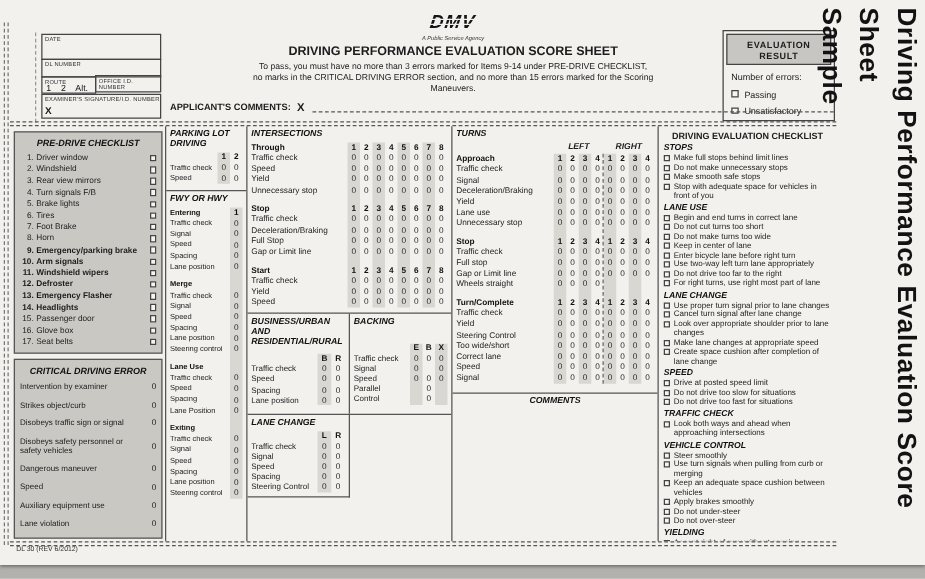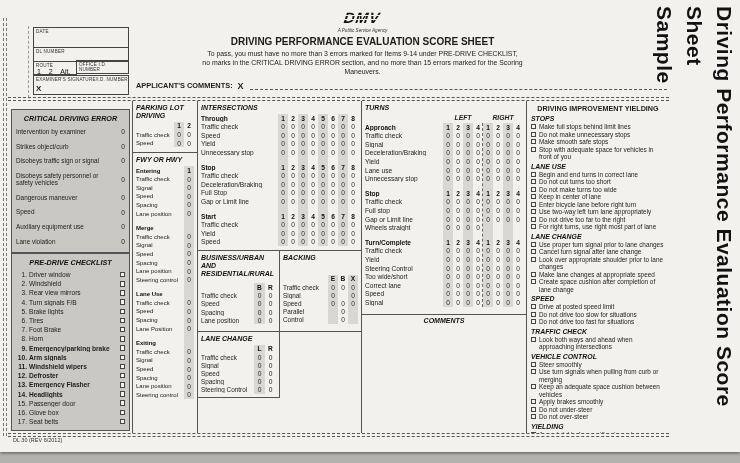--- a/index.html
+++ b/index.html
@@ -159,31 +159,137 @@
   <div class="hc">
     <div class="logo"><span>DMV</span><i class="wline wl1"></i><i class="wline wl2"></i></div>
     <div class="tagline">A Public Service Agency</div>
     <div class="ttl">DRIVING PERFORMANCE EVALUATION SCORE SHEET</div>
     <div class="instr">
       <span>To pass, you must have no more than 3 errors marked for Items 9-14 under PRE-DRIVE CHECKLIST,</span><br>
       <span>no marks in the CRITICAL DRIVING ERROR section, and no more than 15 errors marked for the Scoring Maneuvers.</span>
     </div>
   </div>
 
+  <div class="eval">
+    <div class="eval-hd">EVALUATION RESULT</div>
+    <div class="eval-bd">
+      <div class="noe">Number of errors:</div>
+      <div>
+          <div class="evopt">
+            <span class="cb"></span>
+            <span class="olbl">Passing</span>
+          </div>
+          <div class="evopt">
+            <span class="cb"></span>
+            <span class="olbl">Unsatisfactory</span>
+          </div>
+        </div>
+    </div>
+  </div>
 
   <div class="sig">
     <span class="siglbl">APPLICANT'S COMMENTS:</span>
     <span class="sigx">X</span>
     <span class="sigline"></span>
   </div>
 
   <div class="perfline"></div>
 
   <div class="grid">
     <div class="c c1">
+      <div class="sbox predrive">
+        <div class="sbox-title">PRE-DRIVE CHECKLIST</div>
+        <div>
+            <div class="pdrow">
+              <span class="pdnum">1.</span>
+              <span class="pdlbl">Driver window</span>
+              <span class="cb"></span>
+            </div>
+            <div class="pdrow">
+              <span class="pdnum">2.</span>
+              <span class="pdlbl">Windshield</span>
+              <span class="cb"></span>
+            </div>
+            <div class="pdrow">
+              <span class="pdnum">3.</span>
+              <span class="pdlbl">Rear view mirrors</span>
+              <span class="cb"></span>
+            </div>
+            <div class="pdrow">
+              <span class="pdnum">4.</span>
+              <span class="pdlbl">Turn signals   F/B</span>
+              <span class="cb"></span>
+            </div>
+            <div class="pdrow">
+              <span class="pdnum">5.</span>
+              <span class="pdlbl">Brake lights</span>
+              <span class="cb"></span>
+            </div>
+            <div class="pdrow">
+              <span class="pdnum">6.</span>
+              <span class="pdlbl">Tires</span>
+              <span class="cb"></span>
+            </div>
+            <div class="pdrow">
+              <span class="pdnum">7.</span>
+              <span class="pdlbl">Foot Brake</span>
+              <span class="cb"></span>
+            </div>
+            <div class="pdrow">
+              <span class="pdnum">8.</span>
+              <span class="pdlbl">Horn</span>
+              <span class="cb"></span>
+            </div>
+            <div class="pdrow bold">
+              <span class="pdnum">9.</span>
+              <span class="pdlbl">Emergency/parking brake</span>
+              <span class="cb"></span>
+            </div>
+            <div class="pdrow bold">
+              <span class="pdnum">10.</span>
+              <span class="pdlbl">Arm signals</span>
+              <span class="cb"></span>
+            </div>
+            <div class="pdrow bold">
+              <span class="pdnum">11.</span>
+              <span class="pdlbl">Windshield wipers</span>
+              <span class="cb"></span>
+            </div>
+            <div class="pdrow bold">
+              <span class="pdnum">12.</span>
+              <span class="pdlbl">Defroster</span>
+              <span class="cb"></span>
+            </div>
+            <div class="pdrow bold">
+              <span class="pdnum">13.</span>
+              <span class="pdlbl">Emergency Flasher</span>
+              <span class="cb"></span>
+            </div>
+            <div class="pdrow bold">
+              <span class="pdnum">14.</span>
+              <span class="pdlbl">Headlights</span>
+              <span class="cb"></span>
+            </div>
+            <div class="pdrow">
+              <span class="pdnum">15.</span>
+              <span class="pdlbl">Passenger door</span>
+              <span class="cb"></span>
+            </div>
+            <div class="pdrow">
+              <span class="pdnum">16.</span>
+              <span class="pdlbl">Glove box</span>
+              <span class="cb"></span>
+            </div>
+            <div class="pdrow">
+              <span class="pdnum">17.</span>
+              <span class="pdlbl">Seat belts</span>
+              <span class="cb"></span>
+            </div>
+          </div>
+      </div>
       <div class="sbox critical">
         <div class="sbox-title">CRITICAL DRIVING ERROR</div>
         <div class="critems">
             <div class="crrow">
               <span class="crlbl">Intervention by examiner</span>
               <span class="crval">0</span>
             </div>
             <div class="crrow">
               <span class="crlbl">Strikes object/curb</span>
               <span class="crval">0</span>
@@ -204,110 +310,20 @@
               <span class="crlbl">Speed</span>
               <span class="crval">0</span>
             </div>
             <div class="crrow">
               <span class="crlbl">Auxiliary equipment use</span>
               <span class="crval">0</span>
             </div>
             <div class="crrow">
               <span class="crlbl">Lane violation</span>
               <span class="crval">0</span>
-            </div>
-          </div>
-      </div>
-      <div class="sbox predrive">
-        <div class="sbox-title">PRE-DRIVE CHECKLIST</div>
-        <div>
-            <div class="pdrow">
-              <span class="pdnum">1.</span>
-              <span class="pdlbl">Driver window</span>
-              <span class="cb"></span>
-            </div>
-            <div class="pdrow">
-              <span class="pdnum">2.</span>
-              <span class="pdlbl">Windshield</span>
-              <span class="cb"></span>
-            </div>
-            <div class="pdrow">
-              <span class="pdnum">3.</span>
-              <span class="pdlbl">Rear view mirrors</span>
-              <span class="cb"></span>
-            </div>
-            <div class="pdrow">
-              <span class="pdnum">4.</span>
-              <span class="pdlbl">Turn signals   F/B</span>
-              <span class="cb"></span>
-            </div>
-            <div class="pdrow">
-              <span class="pdnum">5.</span>
-              <span class="pdlbl">Brake lights</span>
-              <span class="cb"></span>
-            </div>
-            <div class="pdrow">
-              <span class="pdnum">6.</span>
-              <span class="pdlbl">Tires</span>
-              <span class="cb"></span>
-            </div>
-            <div class="pdrow">
-              <span class="pdnum">7.</span>
-              <span class="pdlbl">Foot Brake</span>
-              <span class="cb"></span>
-            </div>
-            <div class="pdrow">
-              <span class="pdnum">8.</span>
-              <span class="pdlbl">Horn</span>
-              <span class="cb"></span>
-            </div>
-            <div class="pdrow bold">
-              <span class="pdnum">9.</span>
-              <span class="pdlbl">Emergency/parking brake</span>
-              <span class="cb"></span>
-            </div>
-            <div class="pdrow bold">
-              <span class="pdnum">10.</span>
-              <span class="pdlbl">Arm signals</span>
-              <span class="cb"></span>
-            </div>
-            <div class="pdrow bold">
-              <span class="pdnum">11.</span>
-              <span class="pdlbl">Windshield wipers</span>
-              <span class="cb"></span>
-            </div>
-            <div class="pdrow bold">
-              <span class="pdnum">12.</span>
-              <span class="pdlbl">Defroster</span>
-              <span class="cb"></span>
-            </div>
-            <div class="pdrow bold">
-              <span class="pdnum">13.</span>
-              <span class="pdlbl">Emergency Flasher</span>
-              <span class="cb"></span>
-            </div>
-            <div class="pdrow bold">
-              <span class="pdnum">14.</span>
-              <span class="pdlbl">Headlights</span>
-              <span class="cb"></span>
-            </div>
-            <div class="pdrow">
-              <span class="pdnum">15.</span>
-              <span class="pdlbl">Passenger door</span>
-              <span class="cb"></span>
-            </div>
-            <div class="pdrow">
-              <span class="pdnum">16.</span>
-              <span class="pdlbl">Glove box</span>
-              <span class="cb"></span>
-            </div>
-            <div class="pdrow">
-              <span class="pdnum">17.</span>
-              <span class="pdlbl">Seat belts</span>
-              <span class="cb"></span>
             </div>
           </div>
       </div>
     </div>
 
     <div class="c c2">
       <div class="parking">
         <div class="sec-title"><span>PARKING LOT</span><br><span>DRIVING</span></div>
         <div class="blk">
             <div class="stripe" style="right: 10px; width: 10px;"></div>
@@ -956,21 +972,21 @@
               <span class="cell" style="width: 10px;">0</span>
             </div>
           </div>
       </div>
       <div class="comments">
         <div class="sec-title">COMMENTS</div>
       </div>
     </div>
 
     <div class="c c5">
-      <div class="imp-title">DRIVING IMPROVEMENT YIELDING</div>
+      <div class="imp-title">DRIVING EVALUATION CHECKLIST</div>
       <div>
           <div class="impsec">
             <div class="imphd">STOPS</div>
             <div class="improw">
               <span class="cb"></span>
               <span class="implbl">Make full stops behind limit lines</span>
             </div>
             <div class="improw">
               <span class="cb"></span>
               <span class="implbl">Do not make unnecessary stops</span>

